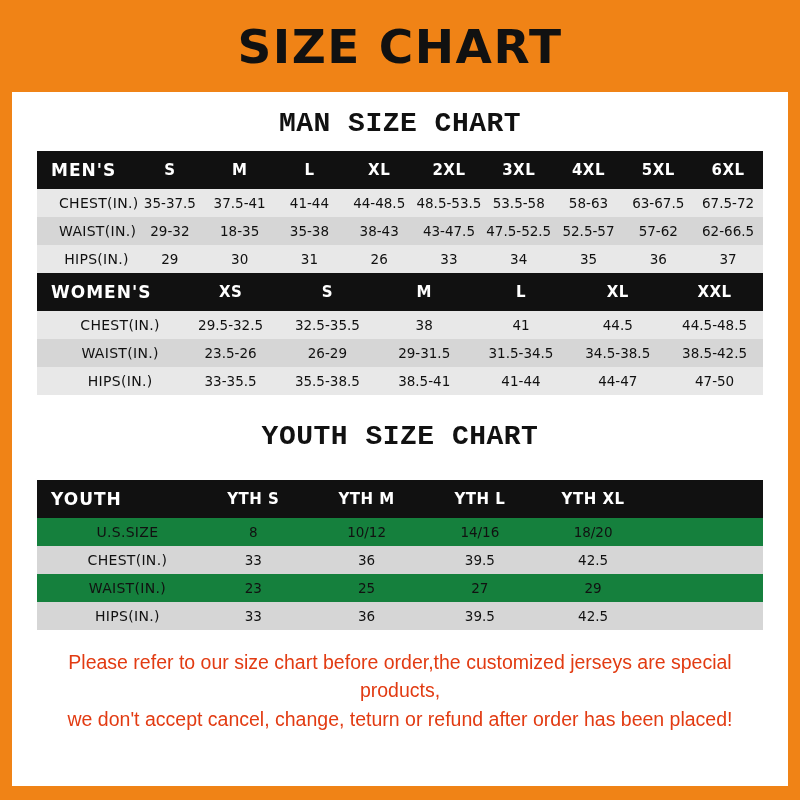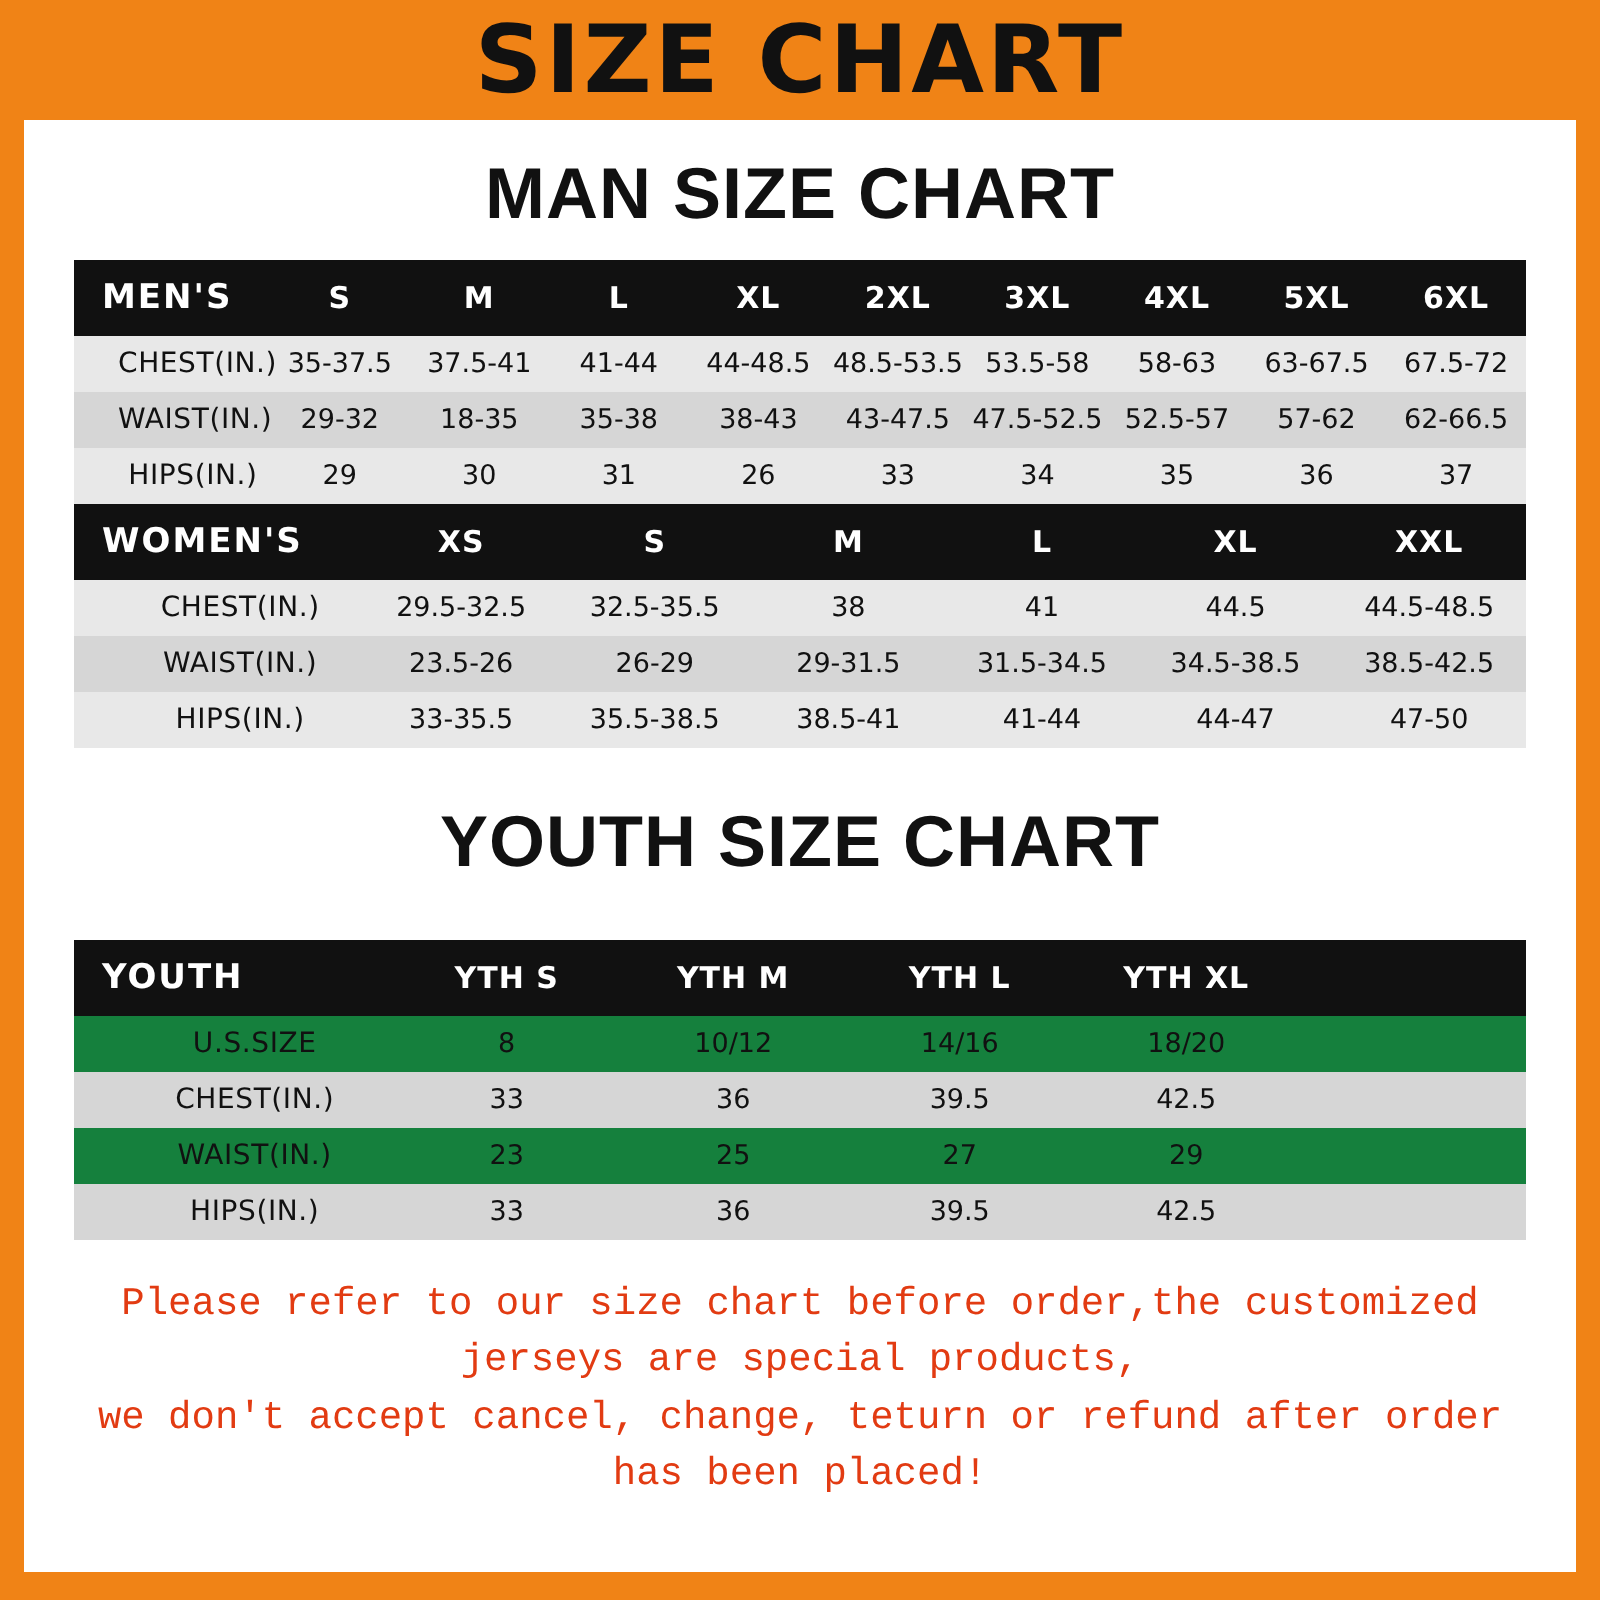--- a/index.html
+++ b/index.html
@@ -16,43 +16,43 @@
   .page {
     position: relative;
     width: 800px;
     height: 800px;
     background: #ffffff;
     box-sizing: border-box;
     border-left: 12px solid #f08316;
     border-right: 12px solid #f08316;
   }
   .banner {
-    height: 60px;
+    height: 92px;
     background: #f08316;
     display: flex;
     align-items: center;
     justify-content: center;
     margin: 0 -12px;
   }
   .banner-title {
     font-family: "DejaVu Sans", sans-serif;
     font-weight: bold;
     font-size: 47px;
     letter-spacing: 1.5px;
     color: #111111;
     line-height: 1;
   }
   .section {
     padding: 0 25px;
   }
   .section-title {
     text-align: center;
-    font-family: Liberation Sans, sans-serif;
+    font-family: Liberation Mono, monospace;
     font-weight: bold;
-    font-size: 36px;
+    font-size: 28px;
     color: #111111;
     letter-spacing: 0.5px;
   }
   .man-title { margin: 16px 0 12px 0; }
   .women-title { margin: 22px 0 12px 0; }
   .youth-title { margin: 26px 0 28px 0; }
 
   table.size-table {
     width: 100%;
     border-collapse: collapse;
@@ -97,21 +97,21 @@
   
   .men-col-label { width: 13.5%; }
   .women-col-label { width: 20%; }
   .youth-col-label { width: 22%; }
 
   .footer-note {
     margin-top: 18px;
     padding: 0 18px;
     text-align: center;
     color: #e23b12;
-    font-family: Liberation Mono, monospace;
+    font-family: Liberation Sans, sans-serif;
     font-size: 19.5px;
     line-height: 1.45;
   }
   .footer-note .line { display: block; }
   .bottom-bar {
     position: absolute;
     left: -12px;
     right: -12px;
     bottom: 0;
     height: 14px;

